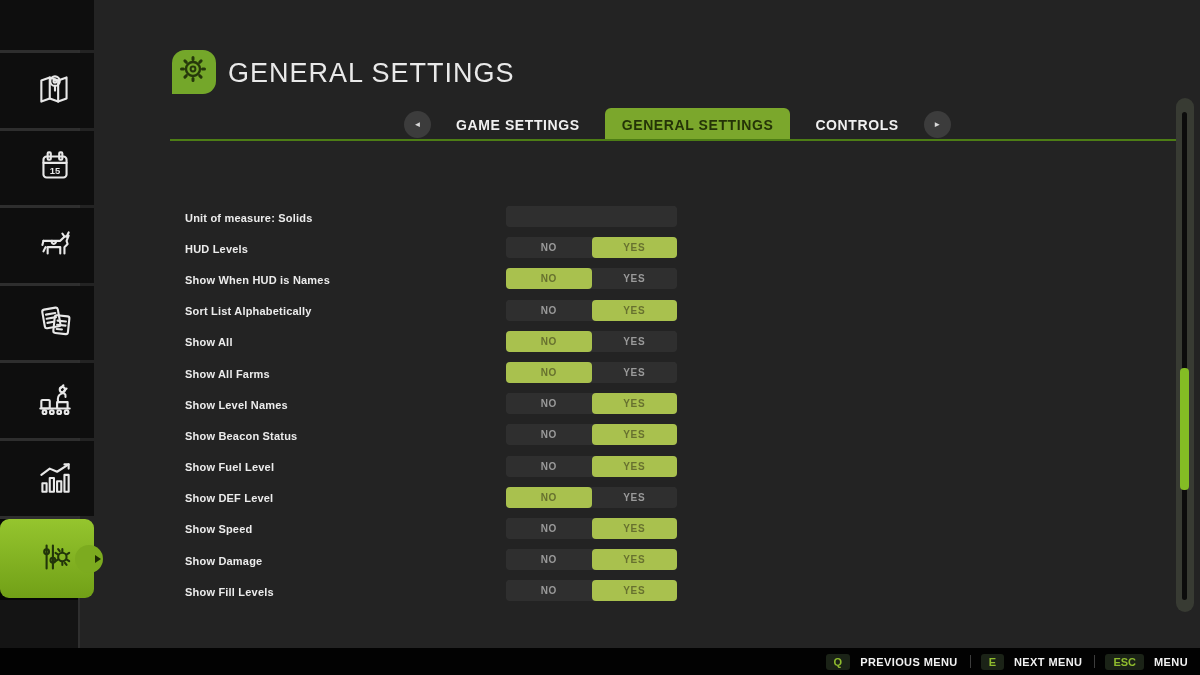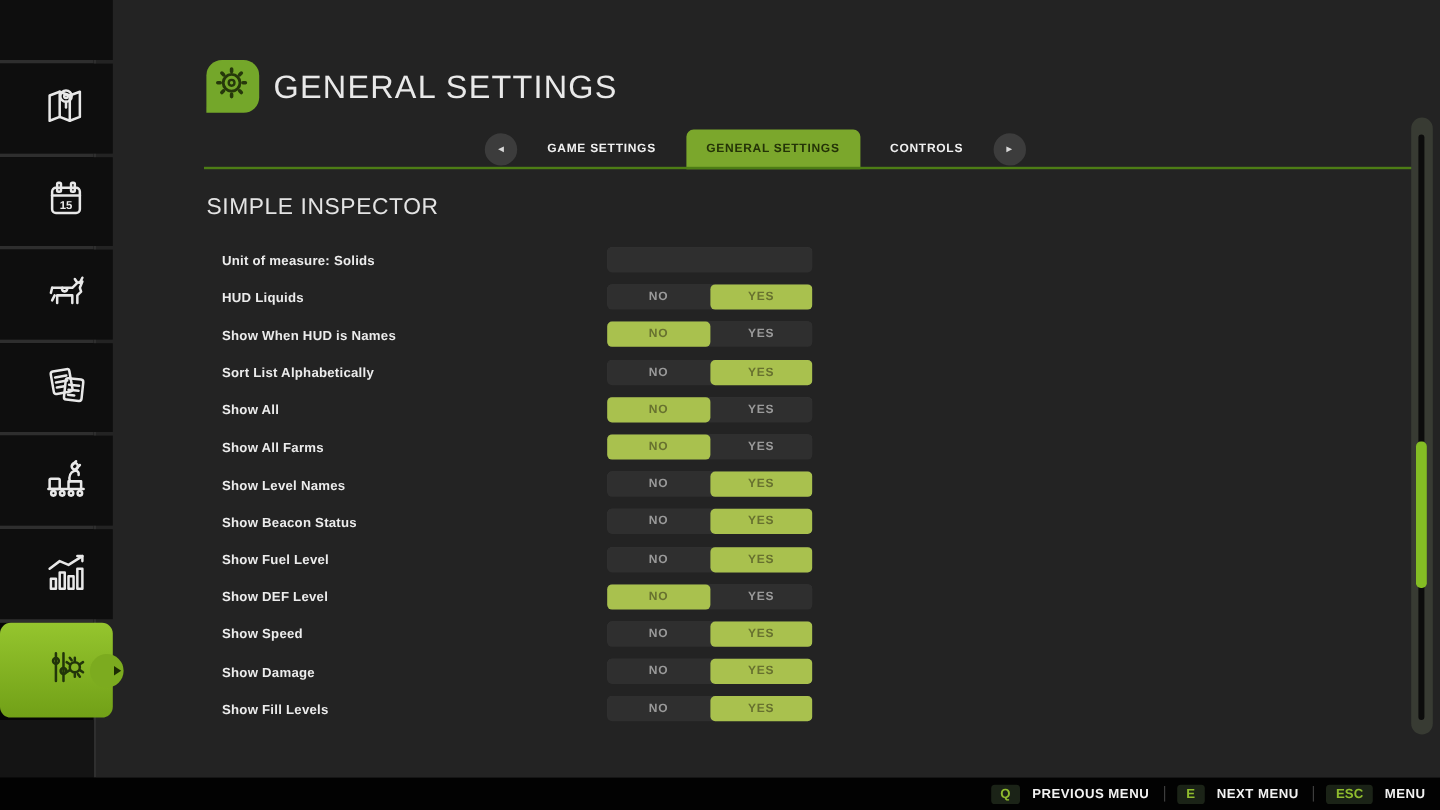--- a/index.html
+++ b/index.html
@@ -25,21 +25,21 @@
   .hdr-icon{position:absolute;left:172px;top:50px;width:44px;height:44px;background:#74a72a;
     border-radius:13px 13px 13px 0;display:flex;align-items:center;justify-content:center;}
   .hdr-icon svg{stroke:#26380b;fill:none;}
   .page-title{position:absolute;left:228px;top:58px;font-size:27px;color:#e9e9e9;
     letter-spacing:1px;font-weight:400;}
 
   
   .tabbar{position:absolute;left:404px;top:108px;height:33px;display:flex;align-items:center;gap:19px;}
   .tab-arrow{width:27px;height:27px;border-radius:50%;background:#3c3c3c;color:#d8d8d8;
     font-size:8px;display:flex;align-items:center;justify-content:center;}
-  .tab{font-size:10px;font-weight:bold;color:#f0f0f0;letter-spacing:.6px;padding:0 6px;}
+  .tab{font-size:14px;font-weight:bold;color:#f0f0f0;letter-spacing:.6px;padding:0 6px;}
   .tab.active{align-self:stretch;display:flex;align-items:center;background:#7ba72c;color:#243307;
     border-radius:6px 6px 0 0;padding:0 17px;}
   .tab-line{position:absolute;left:170px;top:139px;width:1010px;height:2px;background:#4d7d15;}
 
   
   .section-title{position:absolute;left:172px;top:162px;font-size:19px;color:#e3e3e3;letter-spacing:.5px;}
 
   
   .rows{position:absolute;left:185px;top:202px;width:492px;height:427px;overflow:hidden;}
   .row{position:relative;height:31.2px;}
@@ -204,39 +204,38 @@
     </div>
     <div class="tab">GAME SETTINGS</div>
     <div class="tab active">GENERAL SETTINGS</div>
     <div class="tab">CONTROLS</div>
     <div class="tab-arrow">
       <span>►</span>
     </div>
   </div>
   <div class="tab-line"></div>
 
-  <div class="section-title">SIMPLE INSPECTOR</div>
 
   <div class="rows" id="rows">
     <div class="row">
       <span class="row-label">Unit of measure: Solids</span>
       <div class="selector">
         <span class="sel-arrow left">◄</span>
         <span class="sel-value">VOLUME UNIT | L</span>
         <span class="sel-arrow right">►</span>
       </div>
       <div class="toggle" hidden="">
         <span class="t-half no"></span>
         <span class="t-half yes"></span>
       </div>
     </div>
 
 
     <div class="row">
-      <span class="row-label">HUD Liquids</span>
+      <span class="row-label">HUD Levels</span>
       <div class="selector" hidden="">
         <span class="sel-arrow left"></span>
         <span class="sel-value"></span>
         <span class="sel-arrow right"></span>
       </div>
       <div class="toggle">
         <span class="t-half no">NO</span>
         <span class="t-half yes selected">YES</span>
       </div>
     </div>

